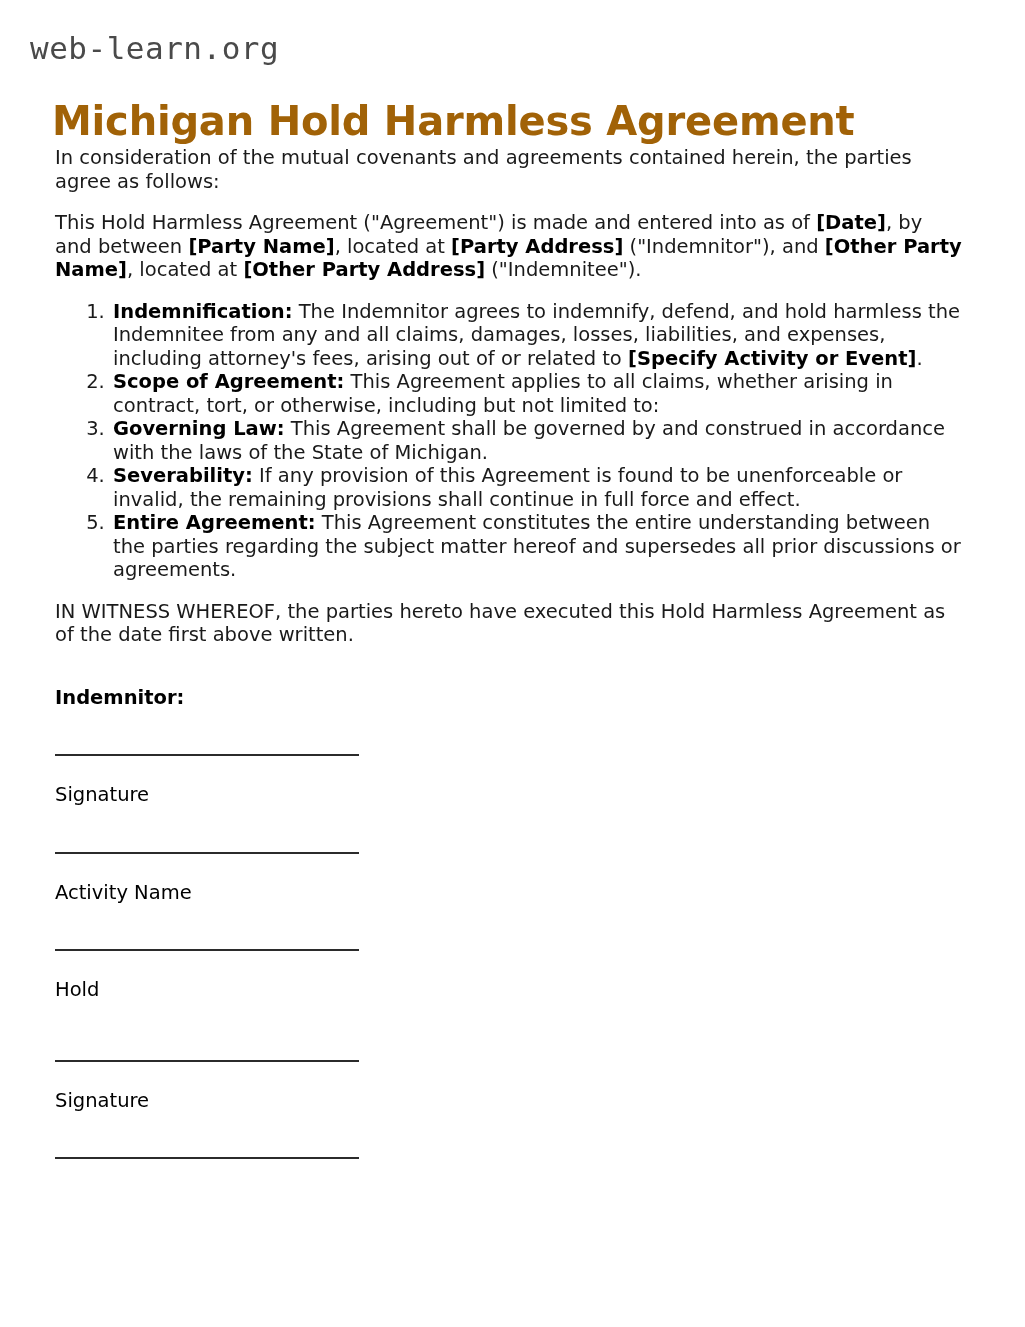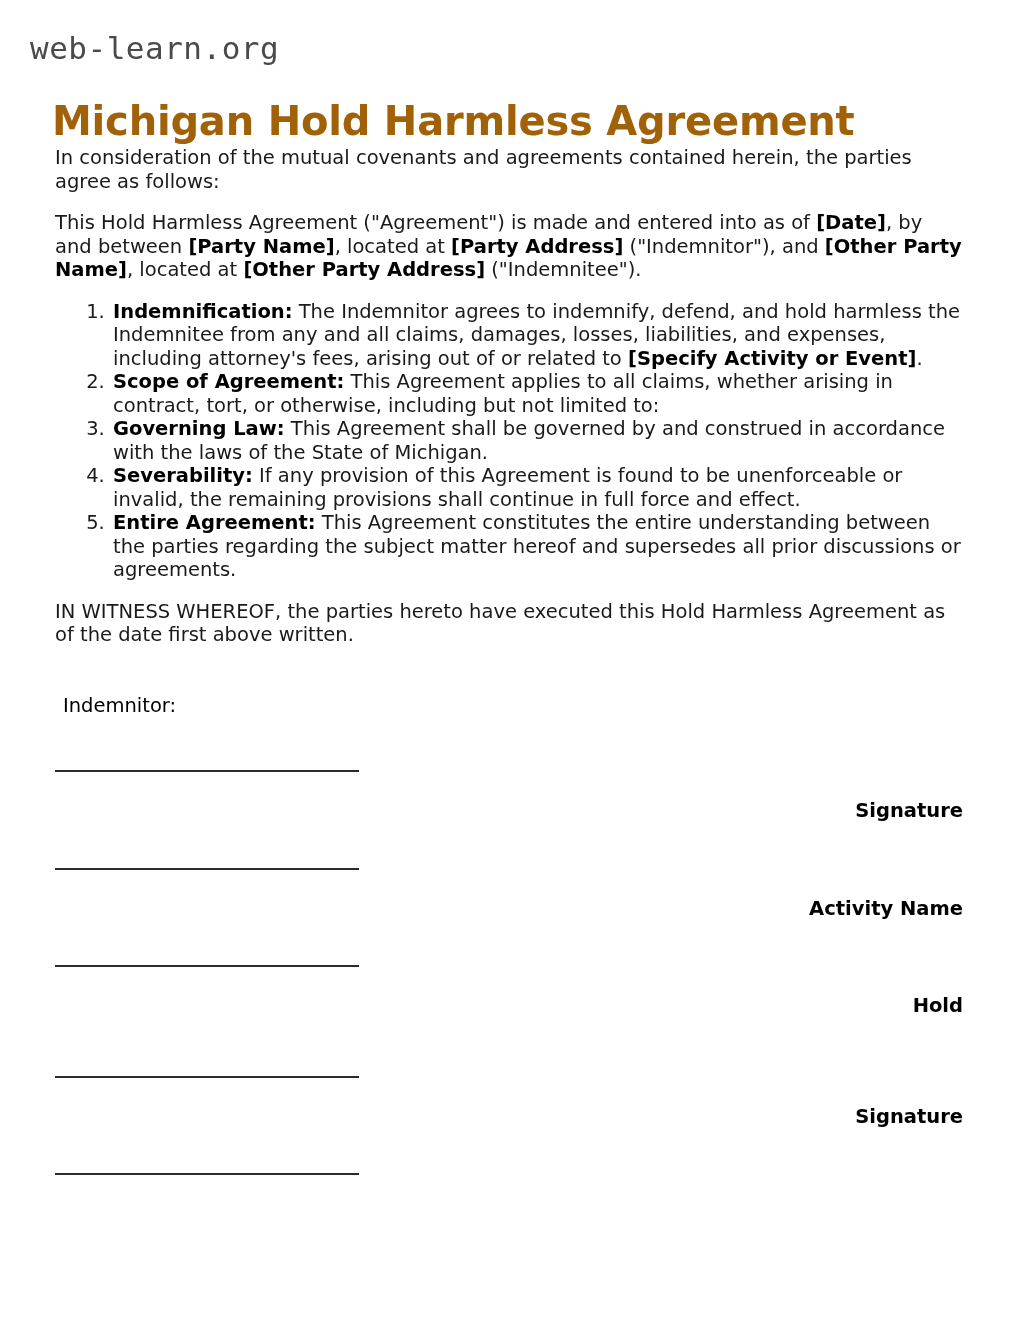--- a/index.html
+++ b/index.html
@@ -93,39 +93,38 @@
     margin: 0;
     padding-left: 2px;
   }
 
   
   .sig-section { margin-top: 0; }
 
   .sig-heading {
     font-size: 19.5px;
     line-height: 23.5px;
-    font-weight: normal;
+    font-weight: bold;
     color: #000;
-    margin: 8px;
+    margin: 0;
   }
 
   .sig-rule {
     width: 304px;
     height: 0;
     border-top: 2px solid #2b2b2b;
     margin: 0;
   }
 
   .sig-label {
     font-size: 19.5px;
     line-height: 23.5px;
-    font-weight: bold;
+    font-weight: normal;
     color: #000;
     margin: 0;
-    text-align: right;
   }
 
   .gap-lg { height: 45px; }
   .gap-md { height: 27px; }
   .gap-sm { height: 21px; }
   .gap-xs { height: 13px; }
 </style>
 </head>
 <body>
 

